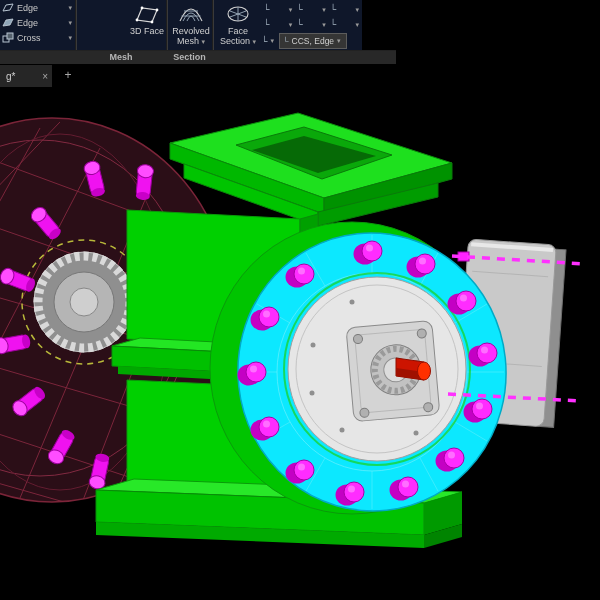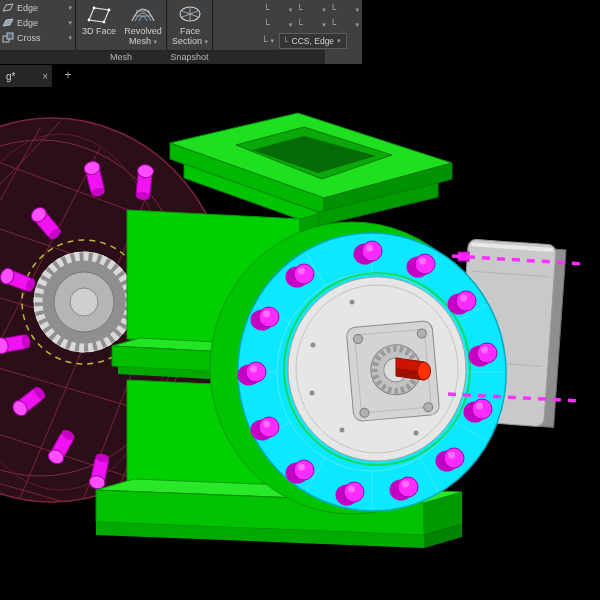--- a/index.html
+++ b/index.html
@@ -1,30 +1,30 @@
 <!DOCTYPE html>
 <html><head>
 <meta charset="utf-8">
 <style>
   html,body{margin:0;padding:0;}
   body{width:600px;height:600px;background:#000;overflow:hidden;
        font-family:"Liberation Sans",sans-serif;-webkit-font-smoothing:antialiased;position:relative;}
   .app{position:absolute;inset:0;}
   
-  .ribbon{position:absolute;left:0;top:0;width:362px;height:64px;background:#404040;color:#c8c8c8;font-size:9px;}
+  .ribbon{position:absolute;left:0;top:0;width:362px;height:64px;background:#0f172a;color:#c8c8c8;font-size:9px;}
   .vsep{position:absolute;top:0;bottom:13px;width:1px;background:#1e1e1e;box-shadow:1px 0 0 #3a3a3a;}
   .menucol{position:absolute;left:0;top:0;width:75px;height:51px;}
   .menurow{position:absolute;left:2px;height:14px;width:72px;display:flex;align-items:center;gap:3px;cursor:default;}
   .mi-ic{width:12px;height:12px;flex:0 0 12px;}
   .chev{color:#9a9a9a;font-size:7px;margin-left:auto;padding-right:2px;}
-  .bigbtn{position:absolute;top:1px;height:49px;text-align:center;color:#cfcfcf;cursor:default;padding-top:1px;}
+  .bigbtn{position:absolute;top:1px;height:49px;text-align:center;color:#cfcfcf;cursor:default;padding-top:1px;margin-left:48px;}
   .bigbtn .bic{display:block;margin:1px auto 1px;}
   .bigbtn .blab{display:inline;line-height:10px;}
   .bigbtn .chev2{color:#9a9a9a;font-size:7px;}
-  .labelstrip{position:absolute;left:0;bottom:0;height:13px;width:325px;background:#282828;border-top:1px solid #222;}
+  .labelstrip{position:absolute;left:0;bottom:0;height:13px;width:396px;background:#282828;border-top:1px solid #222;font-weight:bold;}
   .plabel{position:absolute;top:1px;text-align:center;color:#b5b5b5;font-size:9px;}
   .coordgrid{position:absolute;left:261px;top:2px;width:100px;height:30px;display:grid;grid-template-columns:1fr 1fr 1fr;grid-template-rows:15px 15px;}
   .ctool{display:flex;align-items:center;gap:1px;color:#b9c6d2;font-size:9px;cursor:default;padding-left:2px;}
   .axisg{color:#a9b8c6;font-size:9px;line-height:9px;}
   .ccsrow{position:absolute;left:261px;top:33px;display:flex;align-items:center;gap:3px;}
   .ccsbox{display:flex;align-items:center;gap:3px;border:1px solid #5c5c5c;background:#353535;height:14px;padding:0 3px;color:#d0d0d0;font-size:8.5px;cursor:default;}
   
   .tabbar{position:absolute;left:0;top:64px;width:600px;height:24px;background:#000;}
   .tab{position:absolute;left:0;top:1px;width:52px;height:22px;background:#262626;display:flex;align-items:center;color:#cfcfcf;font-size:10px;padding:0 4px;box-sizing:border-box;}
   .tab .tx{margin-left:2px;}
@@ -133,21 +133,21 @@
       <span class="chev" style="margin:0">▾</span>
       <div class="ccsbox">
         <span class="axisg" style="font-size:8px">└</span>
         <span>CCS, Edge</span>
         <span class="chev" style="margin:0">▾</span>
       </div>
     </div>
 
     <div class="labelstrip">
       <span class="plabel" style="left:76px;width:90px">Mesh</span>
-      <span class="plabel" style="left:167px;width:45px">Snapshot</span>
+      <span class="plabel" style="left:167px;width:45px">Section</span>
     </div>
   </div>
 
   <div class="tabbar">
     <div class="tab">
       <span class="tx">g*</span>
       <span class="cl">×</span>
     </div>
     <div class="newtab">+</div>
   </div>

